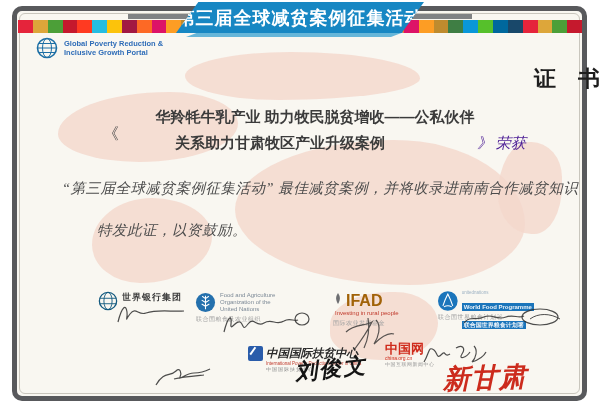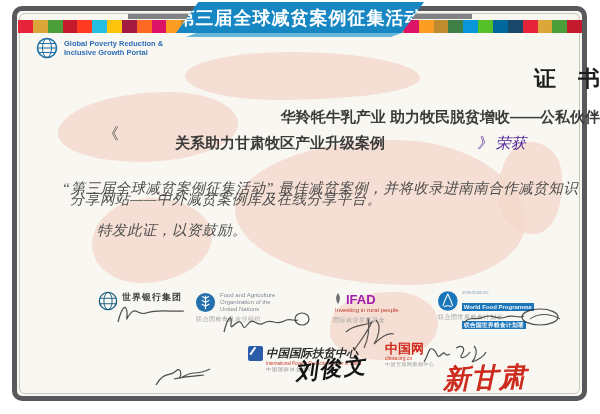--- a/index.html
+++ b/index.html
@@ -21,37 +21,37 @@
           display:flex;align-items:center;justify-content:center;}
   .banner-edge{position:absolute;left:186px;top:32px;width:218px;height:5px;background:#66b6d9;
           clip-path:polygon(6% 0%,100% 0%,94% 100%,0% 100%);z-index:4;}
   .banner-title{color:#fff;font-size:18px;font-weight:bold;letter-spacing:1px;white-space:nowrap;}
   
   .portal{position:absolute;left:36px;top:37px;display:flex;align-items:center;z-index:6;}
   .portal-text{margin-left:6px;font-size:7.5px;line-height:9px;color:#2f6db8;font-weight:bold;}
   
   .cert-title{position:absolute;left:0;top:64px;width:100%;text-align:right;font-size:22px;
               font-weight:bold;color:#1d1d1d;z-index:6;}
-  .case-line1{position:absolute;left:30px;top:108px;width:570px;text-align:right;font-size:15px;
+  .case-line1{position:absolute;left:30px;top:108px;width:570px;text-align:center;font-size:15px;
               font-weight:bold;color:#3b3b3b;z-index:6;}
   .case-line2{position:absolute;left:-20px;top:134px;width:600px;text-align:center;font-size:15px;
               font-weight:bold;color:#3b3b3b;z-index:6;}
   .serifzh{font-family:"Liberation Serif",serif;}
   .quote-open{position:absolute;left:103px;top:124px;font-size:16px;color:#4c4c4c;z-index:6;}
   .quote-close{position:absolute;left:477px;top:134px;font-size:15px;color:#4c1d95;z-index:6;font-style:italic;}
   .body-l1{position:absolute;left:62px;top:179px;font-size:14.5px;color:#4c4c4c;z-index:6;font-style:italic;letter-spacing:.5px;}
   .body-l2{position:absolute;left:70px;top:190px;font-size:14.5px;color:#4c4c4c;z-index:6;font-style:italic;letter-spacing:.5px;}
   .closing{position:absolute;left:97px;top:221px;font-size:14.5px;color:#4c4c4c;z-index:6;font-style:italic;letter-spacing:.5px;}
   
   .org{position:absolute;z-index:6;}
   .row{display:flex;}
   .wb-name{font-size:9px;font-weight:bold;color:#3c3c3c;letter-spacing:1px;margin-left:4px;}
   .fao-name{font-size:6px;line-height:7px;color:#7d8a97;margin-left:4px;}
   .tiny-zh{font-size:6px;color:#a3a3a3;letter-spacing:.5px;}
-  .ifad-abbr{font-size:13px;font-weight:bold;color:#a21caf;margin-left:3px;}
+  .ifad-abbr{font-size:16px;font-weight:bold;color:#a16207;margin-left:3px;}
   .ifad-tag{font-size:6px;color:#c0392b;margin-left:2px;}
   .wfp-un{font-size:4.5px;color:#9fb3c4;}
   .wfp-line{display:inline-block;background:#1b75bb;color:#eaf3fa;font-size:6px;font-weight:bold;
             padding:0 2px;line-height:8px;}
   .adb-box{width:27px;height:17px;background:#003a70;border-radius:2px;color:#fff;font-size:8px;
            font-weight:bold;display:flex;align-items:center;justify-content:center;}
   .adb-en{font-size:5.5px;color:#666;line-height:7px;}
   .adb-zh{font-size:7px;color:#555;letter-spacing:2px;line-height:8px;}
   .iprcc-box{width:15px;height:15px;background:#2a5caa;position:relative;border-radius:2px;}
   .iprcc-box::after{content:"";position:absolute;left:3px;top:3px;width:9px;height:9px;
@@ -150,21 +150,20 @@
       <div>Inclusive Growth Portal</div>
     </div>
   </div>
 
   <div class="cert-title">证　书</div>
   <div class="quote-open serifzh">《</div>
   <div class="case-line1">华羚牦牛乳产业  助力牧民脱贫增收——公私伙伴</div>
   <div class="case-line2">关系助力甘肃牧区产业升级案例</div>
   <div class="quote-close serifzh">》 荣获</div>
   <div class="body-l1 serifzh">“第三届全球减贫案例征集活动” 最佳减贫案例，并将收录进南南合作减贫知识</div>
-  <div class="body-l2 serifzh">分享网站——中外减贫案例库及在线分享平台。</div>
   <div class="closing serifzh">特发此证，以资鼓励。</div>
 
   <div class="org row" style="left:98px;top:291px;">
     <svg width="20" height="20" viewBox="0 0 22 22">
       <circle cx="11" cy="11" r="9.5" fill="none" stroke="#12597f" stroke-width="1.4"></circle>
       <ellipse cx="11" cy="11" rx="4.5" ry="9.5" fill="none" stroke="#12597f" stroke-width="1"></ellipse>
       <line x1="1.5" y1="8" x2="20.5" y2="8" stroke="#12597f" stroke-width="1"></line>
       <line x1="1.5" y1="14" x2="20.5" y2="14" stroke="#12597f" stroke-width="1"></line>
     </svg>
     <span class="wb-name">世界银行集团</span>

